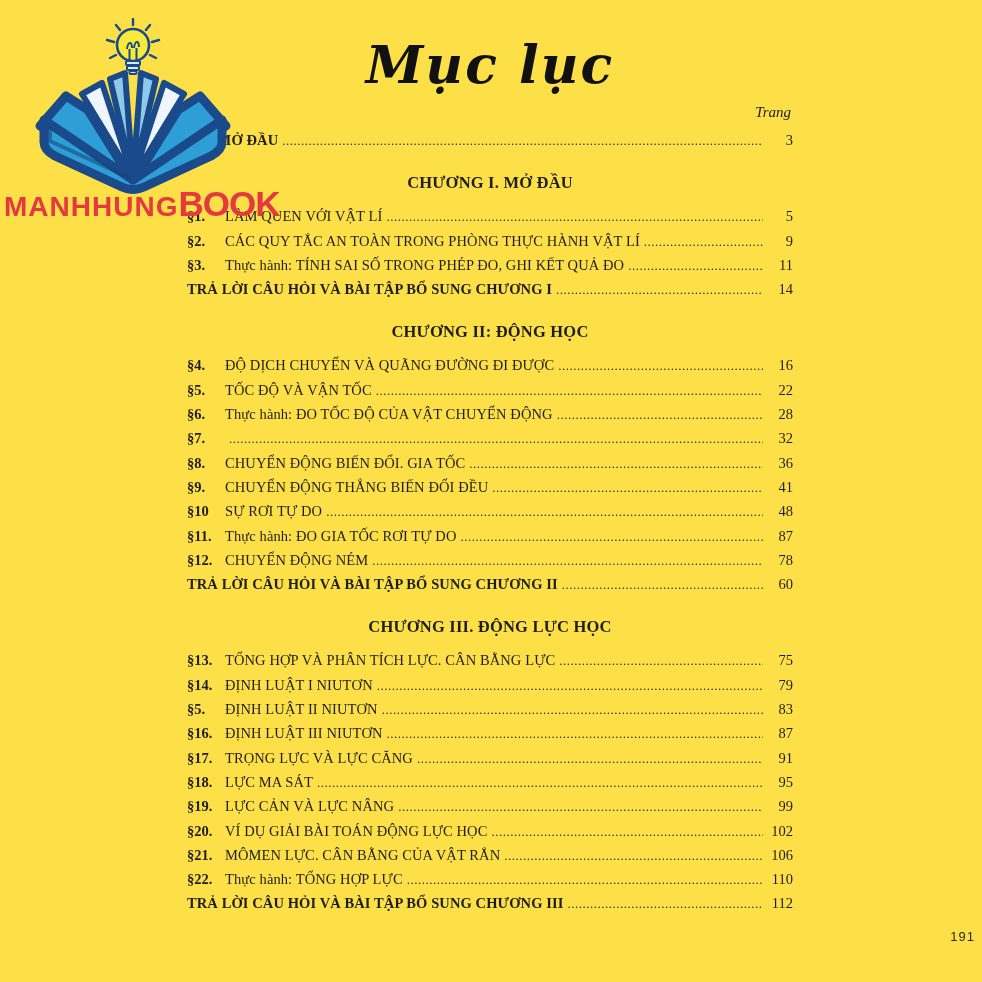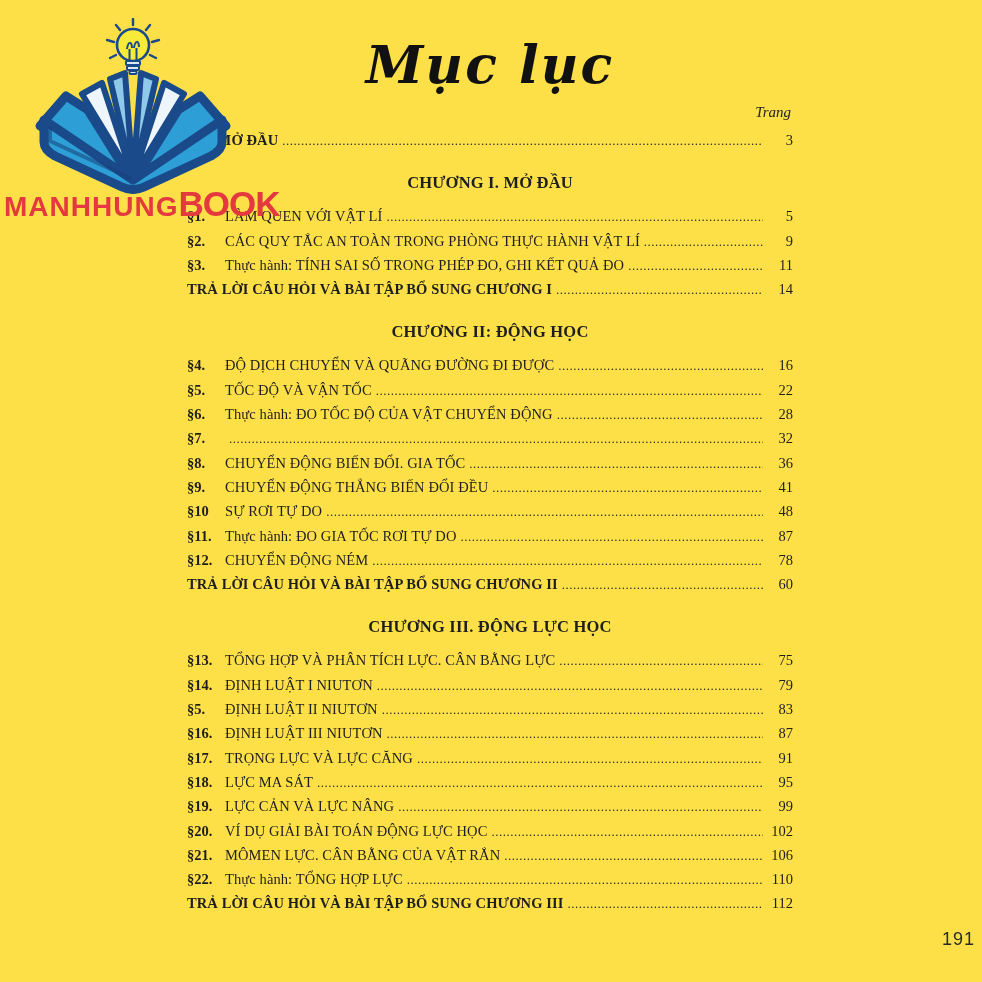--- a/index.html
+++ b/index.html
@@ -30,21 +30,21 @@
   .toc-row .num{flex:0 0 38px;font-weight:bold;}
   .toc-row .label{flex:0 0 auto;letter-spacing:0.1px;}
   .toc-row.bold .label{font-weight:bold;}
   .toc-row .dots{
     flex:1 1 auto;overflow:hidden;margin:0 4px 0 4px;
     font-size:13px;color:#2b2b2b;letter-spacing:0.5px;
   }
   .toc-row .page{flex:0 0 auto;min-width:26px;text-align:right;}
   .footer-page{
     position:absolute;top:929px;left:182px;width:606px;text-align:right;
-    font-family:"Liberation Sans",sans-serif;font-size:18px;color:#2a2a2a;
+    font-family:"Liberation Sans",sans-serif;font-size:13px;color:#2a2a2a;
     letter-spacing:1px;
   }
 
   
   .logo{position:absolute;left:0;top:16px;width:310px;height:220px;z-index:5;}
   .bulb{position:absolute;left:103px;top:2px;width:60px;height:64px;}
   .book{position:absolute;left:30px;top:50px;width:206px;height:128px;}
   .brand{
     position:absolute;left:4px;top:170px;display:flex;align-items:baseline;
     font-family:"Liberation Sans",sans-serif;line-height:1;white-space:nowrap;

